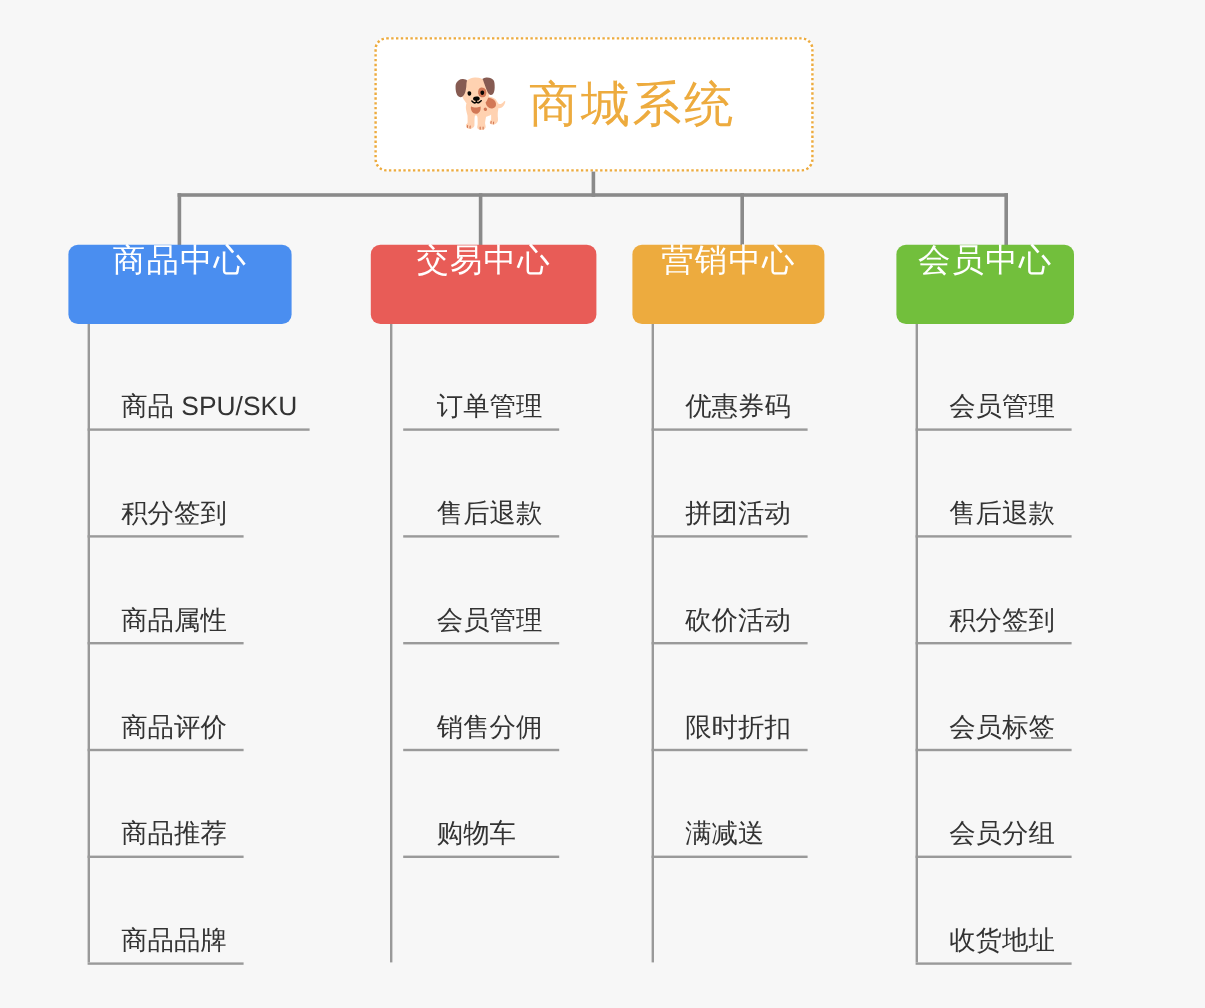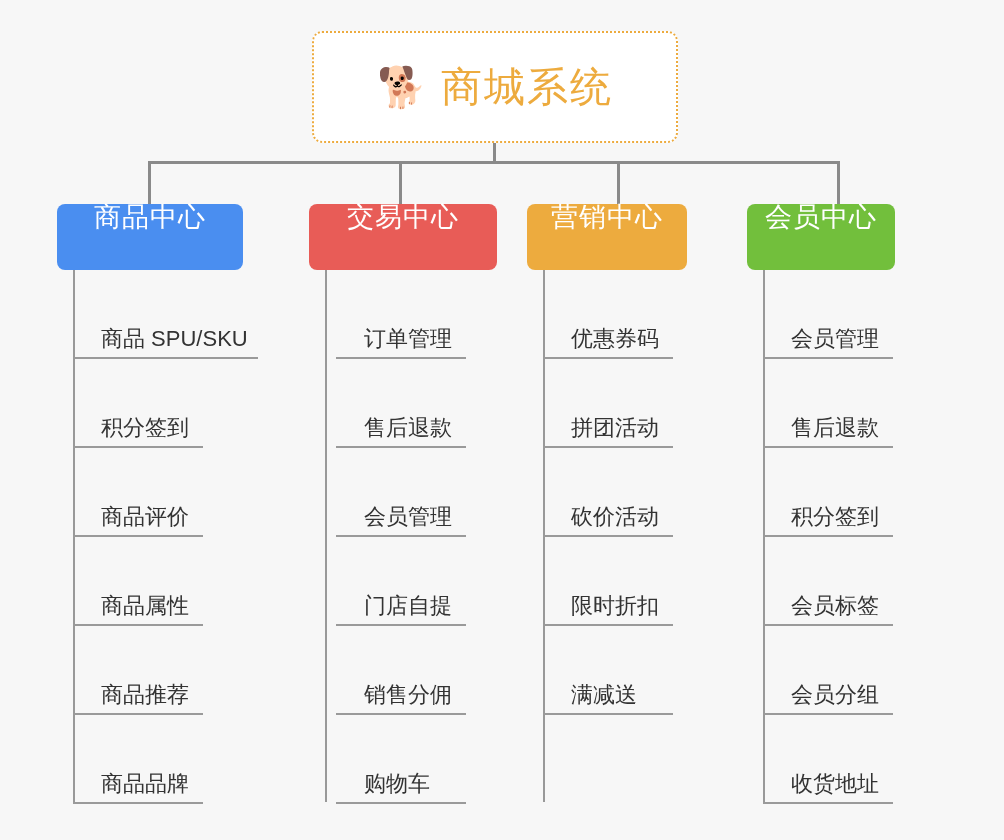--- a/index.html
+++ b/index.html
@@ -193,46 +193,43 @@
   <div class="spine s4"></div>
 
   <div class="leaf-list l1">
       <div class="leaf">
         <div class="leaf-inner"><span class="leaf-label">商品 SPU/SKU</span></div>
       </div>
       <div class="leaf">
         <div class="leaf-inner"><span class="leaf-label">积分签到</span></div>
       </div>
       <div class="leaf">
+        <div class="leaf-inner"><span class="leaf-label">商品属性</span></div>
+      </div>
+      <div class="leaf">
         <div class="leaf-inner"><span class="leaf-label">商品评价</span></div>
       </div>
       <div class="leaf">
-        <div class="leaf-inner"><span class="leaf-label">商品属性</span></div>
-      </div>
-      <div class="leaf">
         <div class="leaf-inner"><span class="leaf-label">商品推荐</span></div>
       </div>
       <div class="leaf">
         <div class="leaf-inner"><span class="leaf-label">商品品牌</span></div>
       </div>
     </div>
   <div class="leaf-list l2">
       <div class="leaf">
         <div class="leaf-inner"><span class="leaf-label">订单管理</span></div>
       </div>
       <div class="leaf">
         <div class="leaf-inner"><span class="leaf-label">售后退款</span></div>
       </div>
       <div class="leaf">
         <div class="leaf-inner"><span class="leaf-label">会员管理</span></div>
       </div>
       <div class="leaf">
-        <div class="leaf-inner"><span class="leaf-label">门店自提</span></div>
-      </div>
-      <div class="leaf">
         <div class="leaf-inner"><span class="leaf-label">销售分佣</span></div>
       </div>
       <div class="leaf">
         <div class="leaf-inner"><span class="leaf-label">购物车</span></div>
       </div>
     </div>
   <div class="leaf-list l3">
       <div class="leaf">
         <div class="leaf-inner"><span class="leaf-label">优惠券码</span></div>
       </div>

